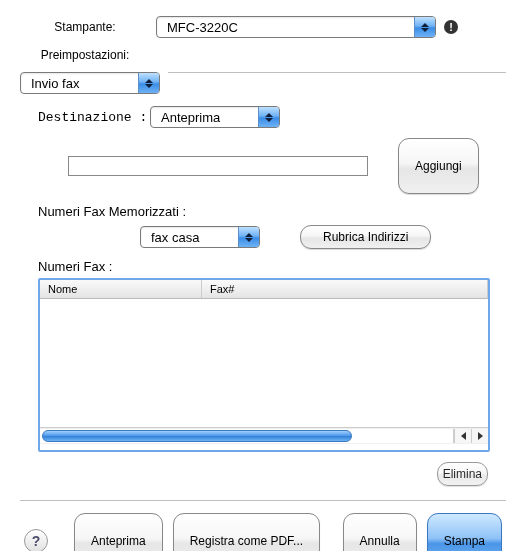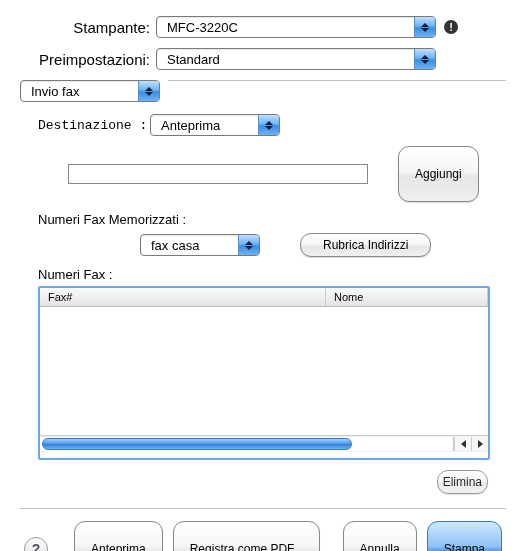--- a/index.html
+++ b/index.html
@@ -17,23 +17,23 @@
   .dialog {
     padding: 16px 20px 12px 20px;
   }
   .row {
     display: flex;
     align-items: center;
     margin-bottom: 10px;
   }
   .label-col {
     width: 130px;
-    text-align: right;
+    text-align: center;
     padding-right: 6px;
-    font-size: 15px;
+    font-size: 12px;
   }
   .aqua-select {
     display: inline-flex;
     align-items: center;
     justify-content: space-between;
     background: #fff;
     border: 1px solid #7a7a7a;
     border-radius: 4px;
     box-shadow: inset 0 1px 2px rgba(0,0,0,0.1), 0 1px 0 rgba(255,255,255,0.6);
     height: 22px;
@@ -234,27 +234,20 @@
       <span class="aqua-arrows">
         <span class="tri-up"></span>
           <span class="tri-down"></span>
       </span>
     </div>
     <div class="warn-icon">!</div>
   </div>
 
   <div class="row">
     <div class="label-col">Preimpostazioni:</div>
-    <div class="aqua-select" style="width:280px">
-      <span class="sel-text">Standard</span>
-      <span class="aqua-arrows">
-        <span class="tri-up"></span>
-          <span class="tri-down"></span>
-      </span>
-    </div>
   </div>
 
   <div class="hr-row">
     <div class="aqua-select" style="width:140px; margin-left:0">
       <span class="sel-text">Invio fax</span>
       <span class="aqua-arrows">
         <span class="tri-up"></span>
           <span class="tri-down"></span>
       </span>
     </div>
@@ -290,22 +283,22 @@
       </span>
     </div>
     <div style="width:40px"></div>
     <div class="aqua-button" style="padding:0 22px">Rubrica Indirizzi</div>
   </div>
 
   <div style="margin-left:18px; margin-bottom:4px; font-size:13px">Numeri Fax :</div>
 
   <div class="list-box" style="margin-left:18px; width:448px">
     <div class="list-header">
+      <div class="col" style="width:145px">Nome</div>
       <div class="col" style="flex:1">Fax#</div>
-      <div class="col" style="width:145px">Nome</div>
     </div>
     <div class="list-body"></div>
     <div class="list-scrollbar">
       <div class="scroll-track">
         <div class="scroll-thumb"></div>
       </div>
       <div class="scroll-btn">
           <span class="tri-left"></span>
         </div>
       <div class="scroll-btn">

